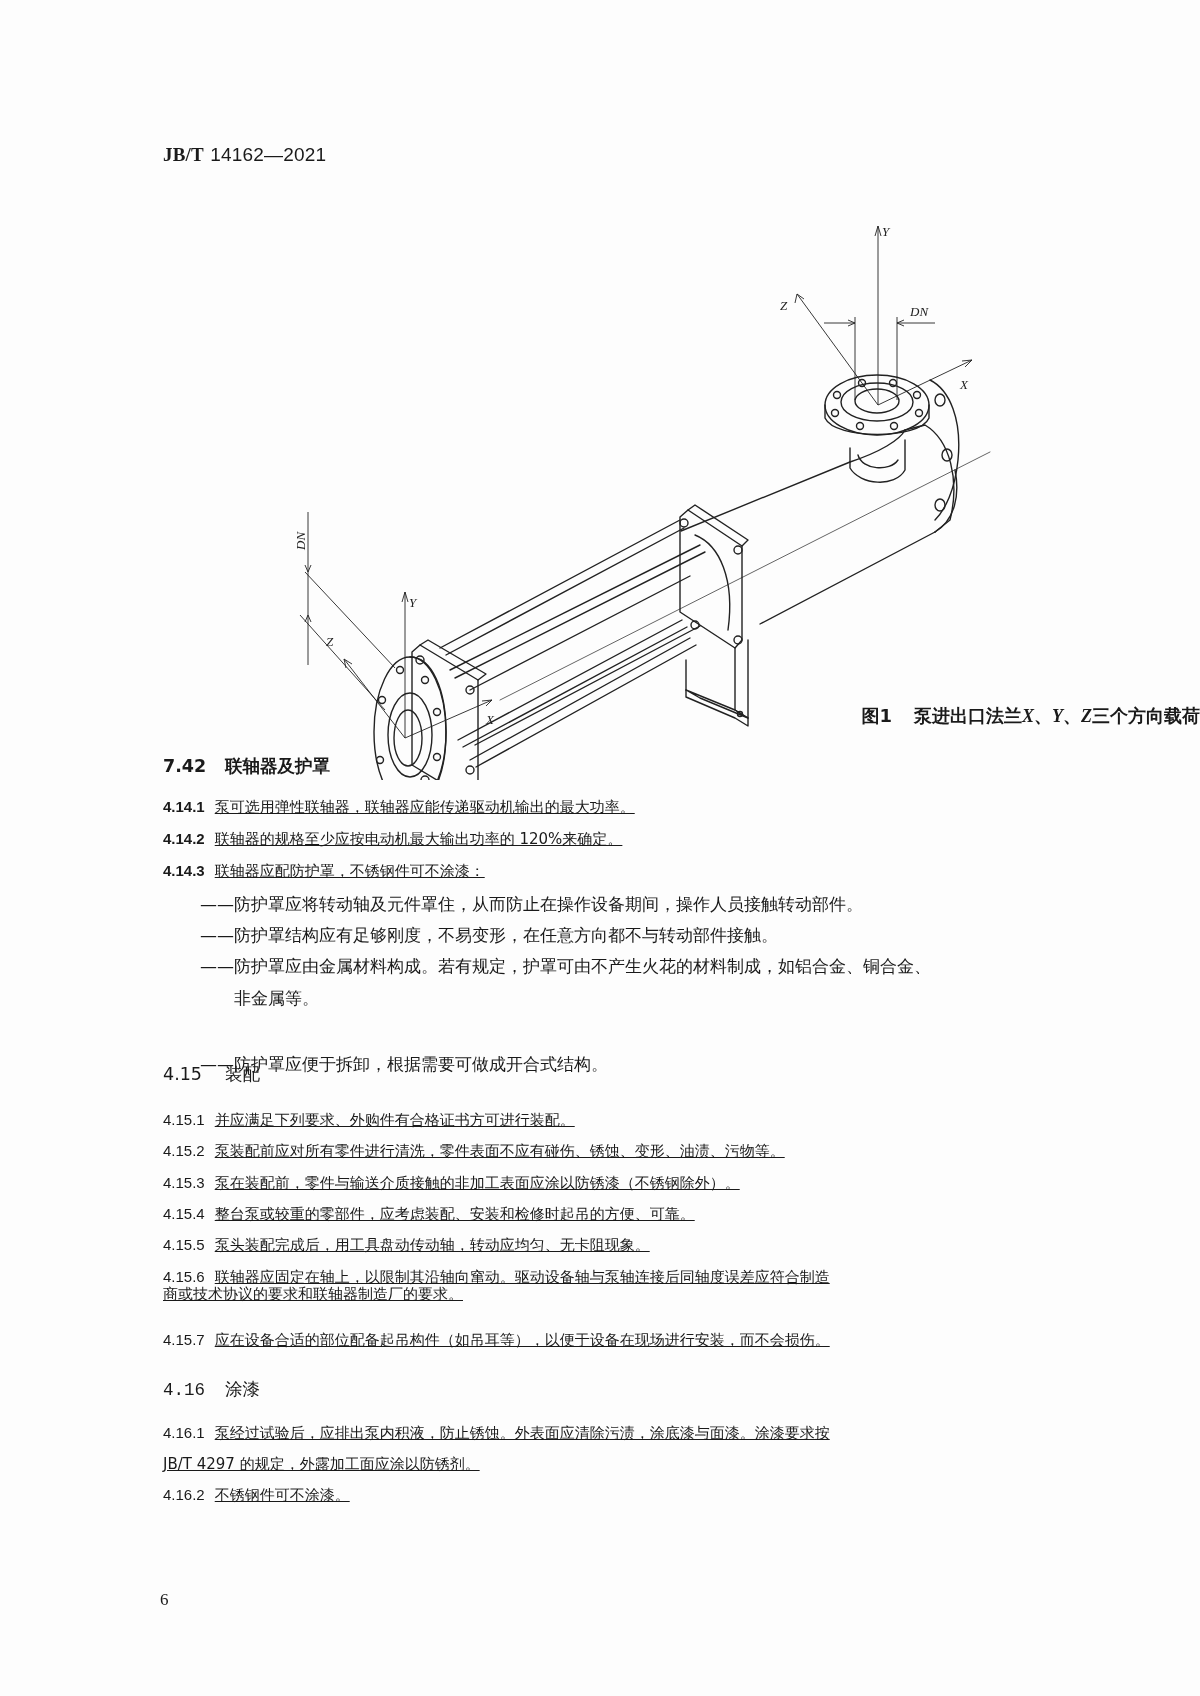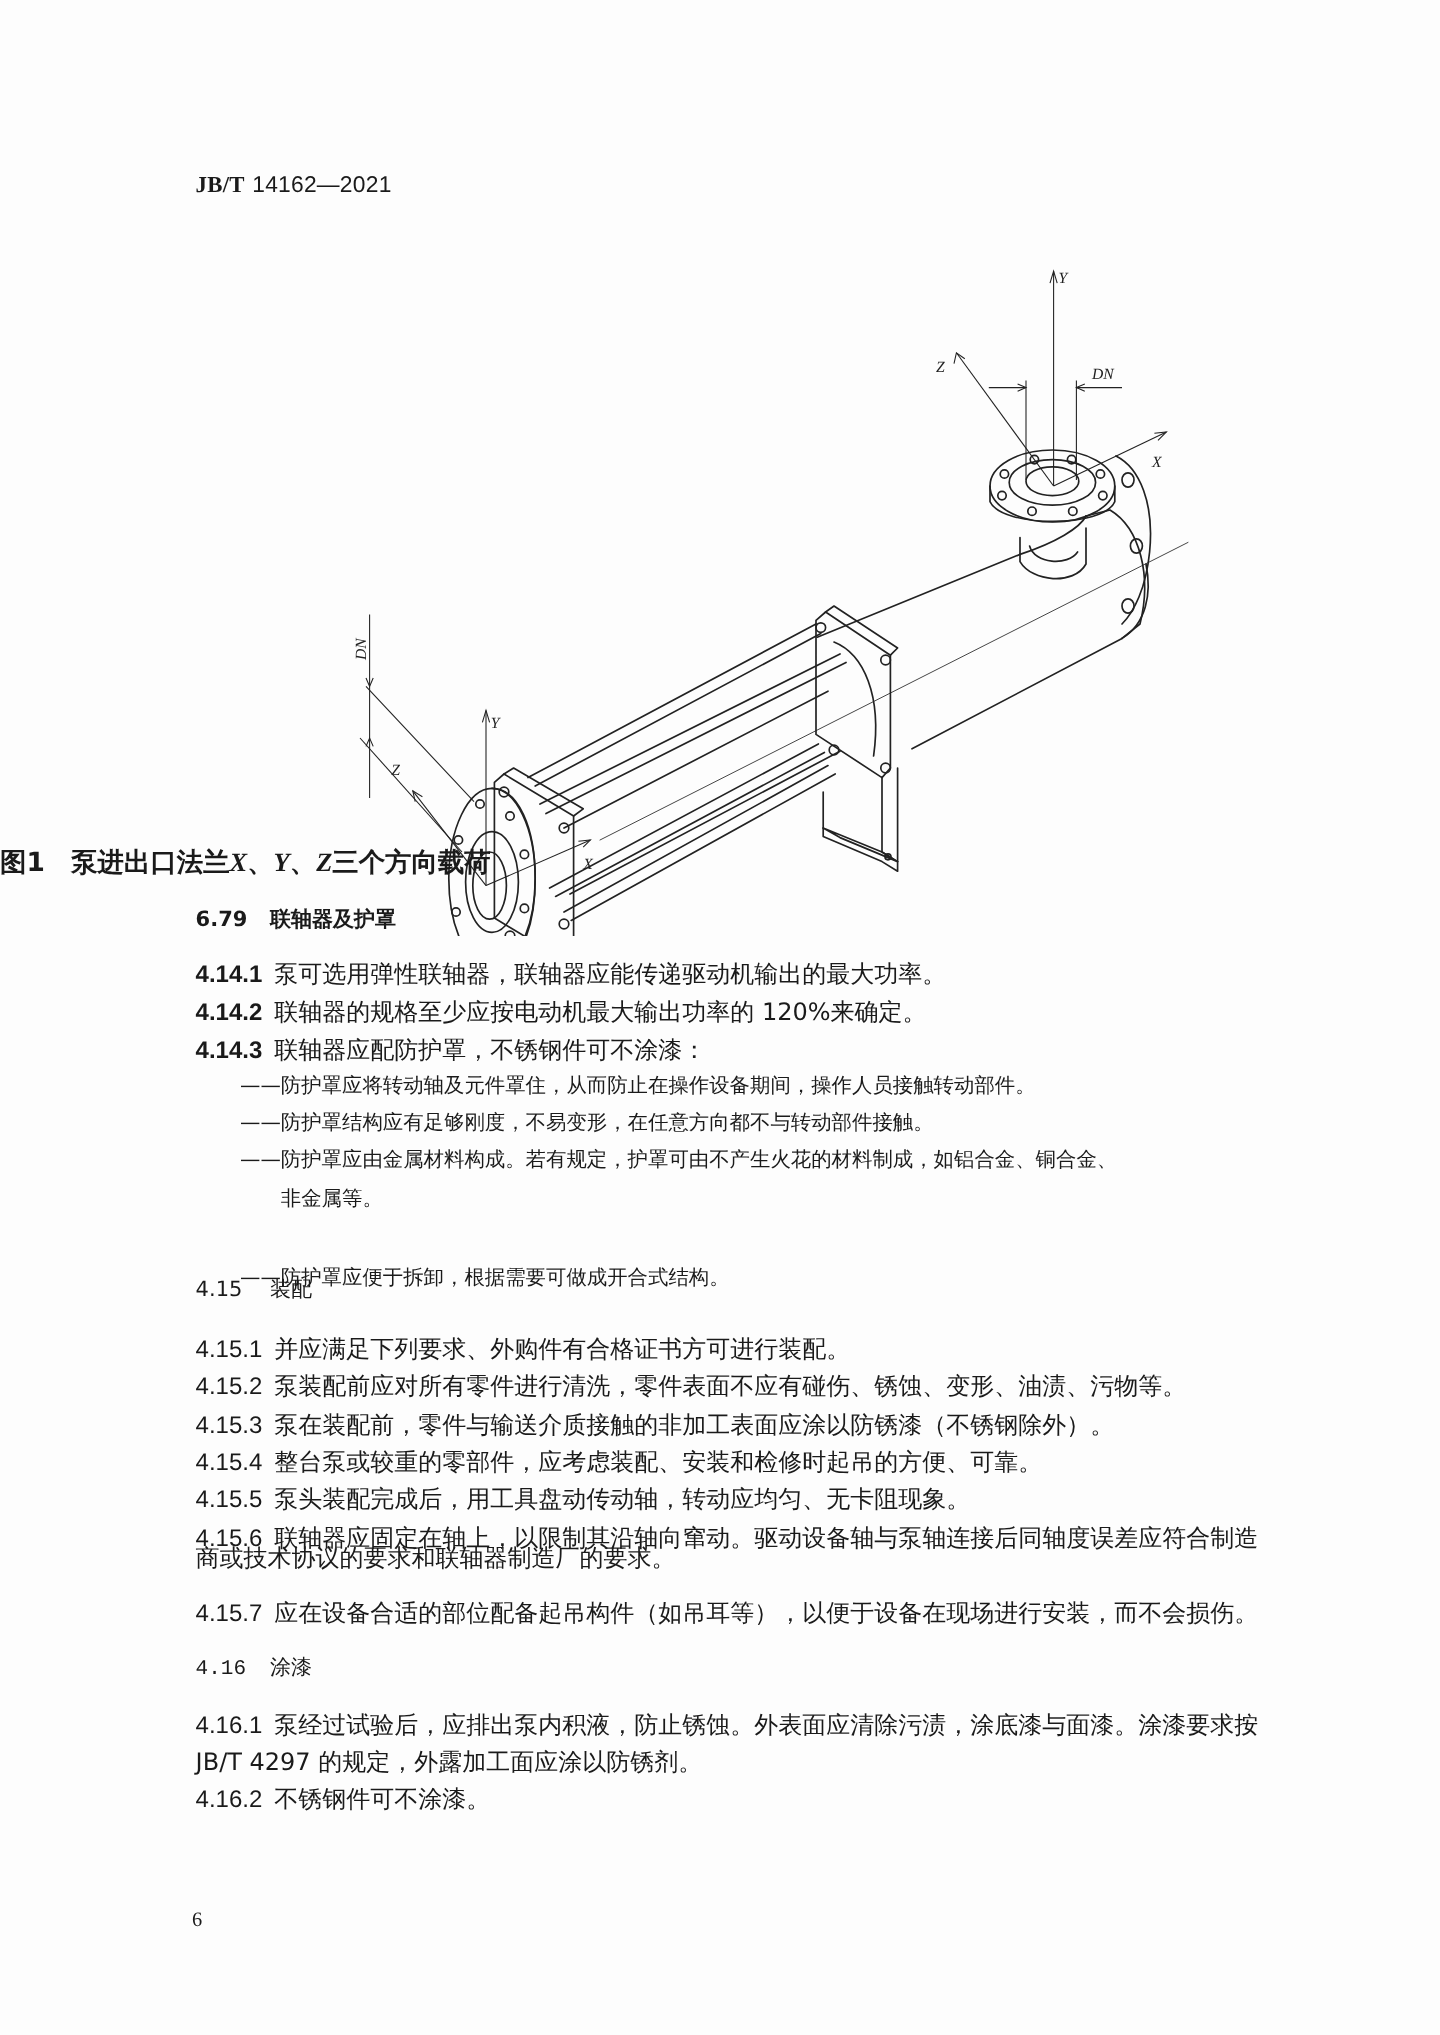--- a/index.html
+++ b/index.html
@@ -5,26 +5,26 @@
   html, body { margin: 0; padding: 0; }
   body {
     width: 1200px; height: 1696px; background: #fdfdfd; position: relative; overflow: hidden;
     font-family: "DejaVu Sans", sans-serif; color: #1a1a1a;
   }
   .abs { position: absolute; white-space: nowrap; }
   .doc-header { left: 163px; top: 143px; font-size: 19px; letter-spacing: 0.2px; }
   .doc-header .code { font-family: "Liberation Serif", serif; font-weight: bold; }
   .doc-header .num { font-family: "Liberation Sans", sans-serif; }
   #figure { position: absolute; left: 0; top: 0; width: 1200px; height: 780px; }
-  .caption { left: 0; width: 1200px; top: 704px; text-align: left; font-size: 22px; font-weight: bold; }
+  .caption { left: 0; width: 1200px; top: 704px; text-align: right; font-size: 18px; font-weight: bold; }
   .caption .lab { margin-right: 22px; }
   .caption i { font-family: "Liberation Serif", serif; font-style: italic; font-weight: bold; }
   .h { font-size: 17.5px; font-weight: bold; }
   .h .n { display: inline-block; width: 62px; }
-  .p { font-size: 20px; }
+  .p { font-size: 15px; text-decoration: underline; }
   .p .n { font-weight: bold; font-family: "Liberation Sans", sans-serif; display: inline-block; margin-right: 10px; }
   .dash { font-size: 17px; }
   .pageno { left: 160px; top: 1590px; font-family: "Liberation Serif", serif; font-size: 17px; }
 </style>
 </head>
 <body>
 
 <div class="abs doc-header">
   <span class="code">JB/T</span>
   <span class="num">14162—2021</span>
@@ -153,21 +153,21 @@
     <text x="486" y="724">X</text>
     <text x="0" y="0" transform="translate(305 550) rotate(-90)">DN</text>
   </g>
 </svg>
 
 <div class="abs caption">
   <span class="lab">图1</span><span>泵进出口法兰</span><i>X</i><span>、</span><i>Y</i><span>、</span><i>Z</i><span>三个方向载荷</span>
 </div>
 
 <div class="abs h" style="left:163px; top:754px;">
-  <span class="n">6.79</span><span>联轴器及护罩</span>
+  <span class="n">7.42</span><span>联轴器及护罩</span>
 </div>
 <div class="abs p" style="left:163px; top:798px;"><span class="n">4.14.1</span><span>泵可选用弹性联轴器，联轴器应能传递驱动机输出的最大功率。</span></div>
 <div class="abs p" style="left:163px; top:830px;text-align:center;"><span class="n">4.14.2</span><span>联轴器的规格至少应按电动机最大输出功率的 120%来确定。</span></div>
 <div class="abs p" style="left:163px; top:862px;"><span class="n">4.14.3</span><span>联轴器应配防护罩，不锈钢件可不涂漆：</span></div>
 <div class="abs dash" style="left:200px; top:893px;">——防护罩应将转动轴及元件罩住，从而防止在操作设备期间，操作人员接触转动部件。</div>
 <div class="abs dash" style="left:200px; top:924px;">——防护罩结构应有足够刚度，不易变形，在任意方向都不与转动部件接触。</div>
 <div class="abs dash" style="left:200px; top:955px;">——防护罩应由金属材料构成。若有规定，护罩可由不产生火花的材料制成，如铝合金、铜合金、</div>
 <div class="abs dash" style="left:234px; top:987px;">非金属等。</div>
 <div class="abs dash" style="left:200px; top:1018px;margin-top:35px;">——防护罩应便于拆卸，根据需要可做成开合式结构。</div>
 

